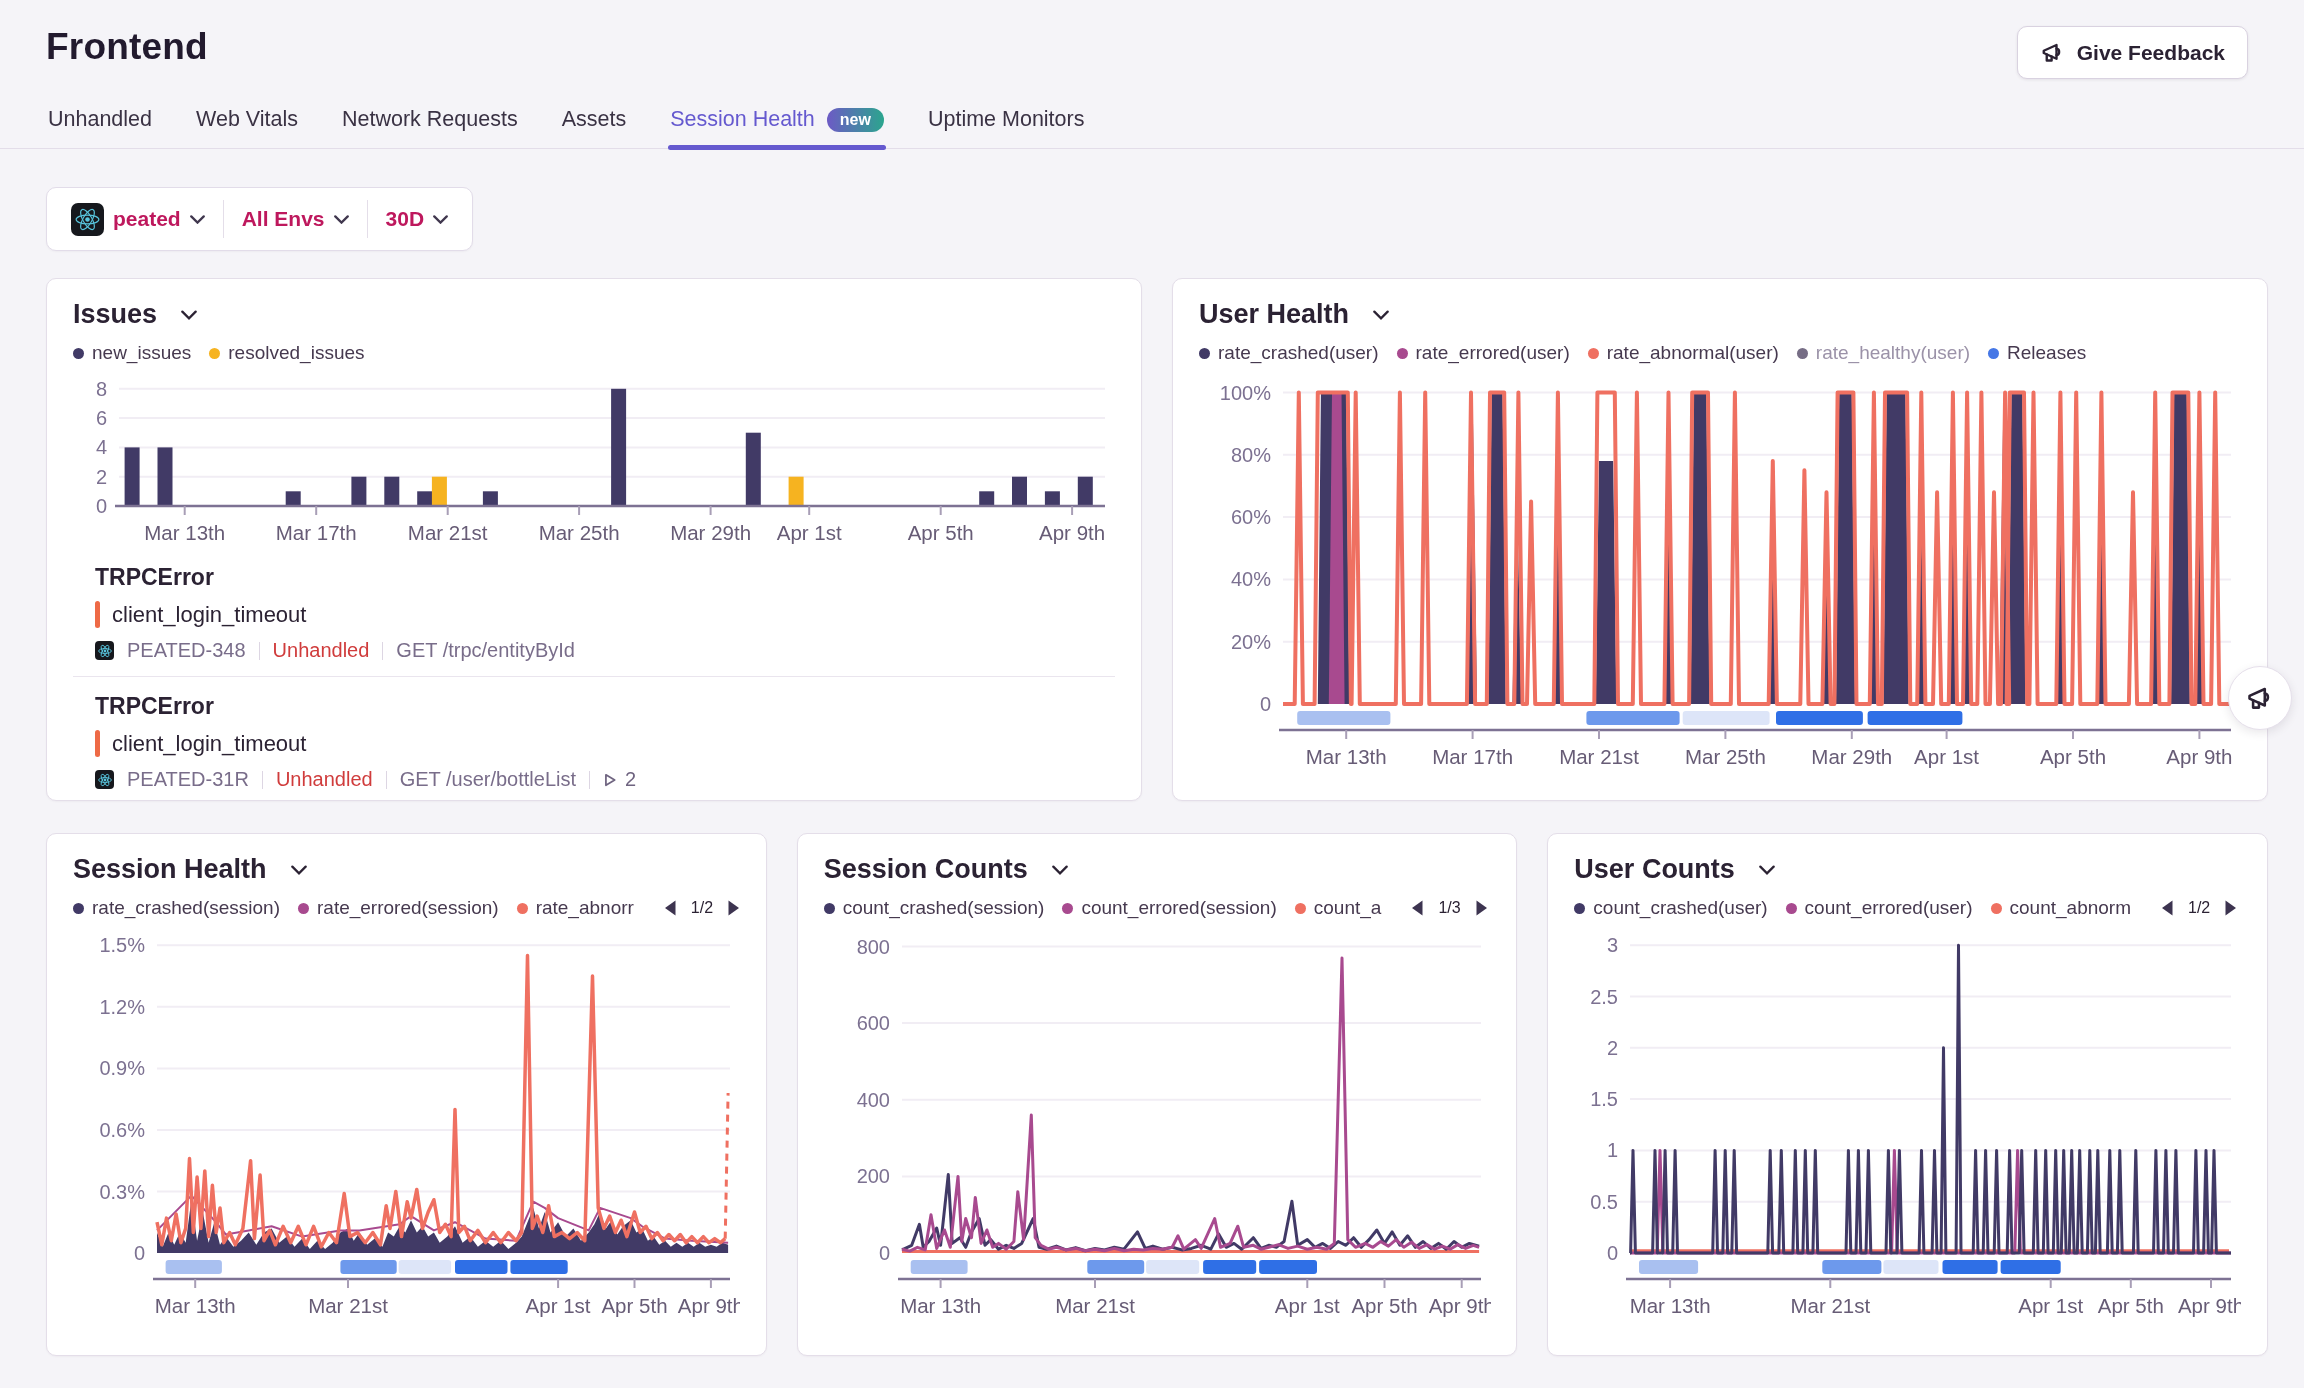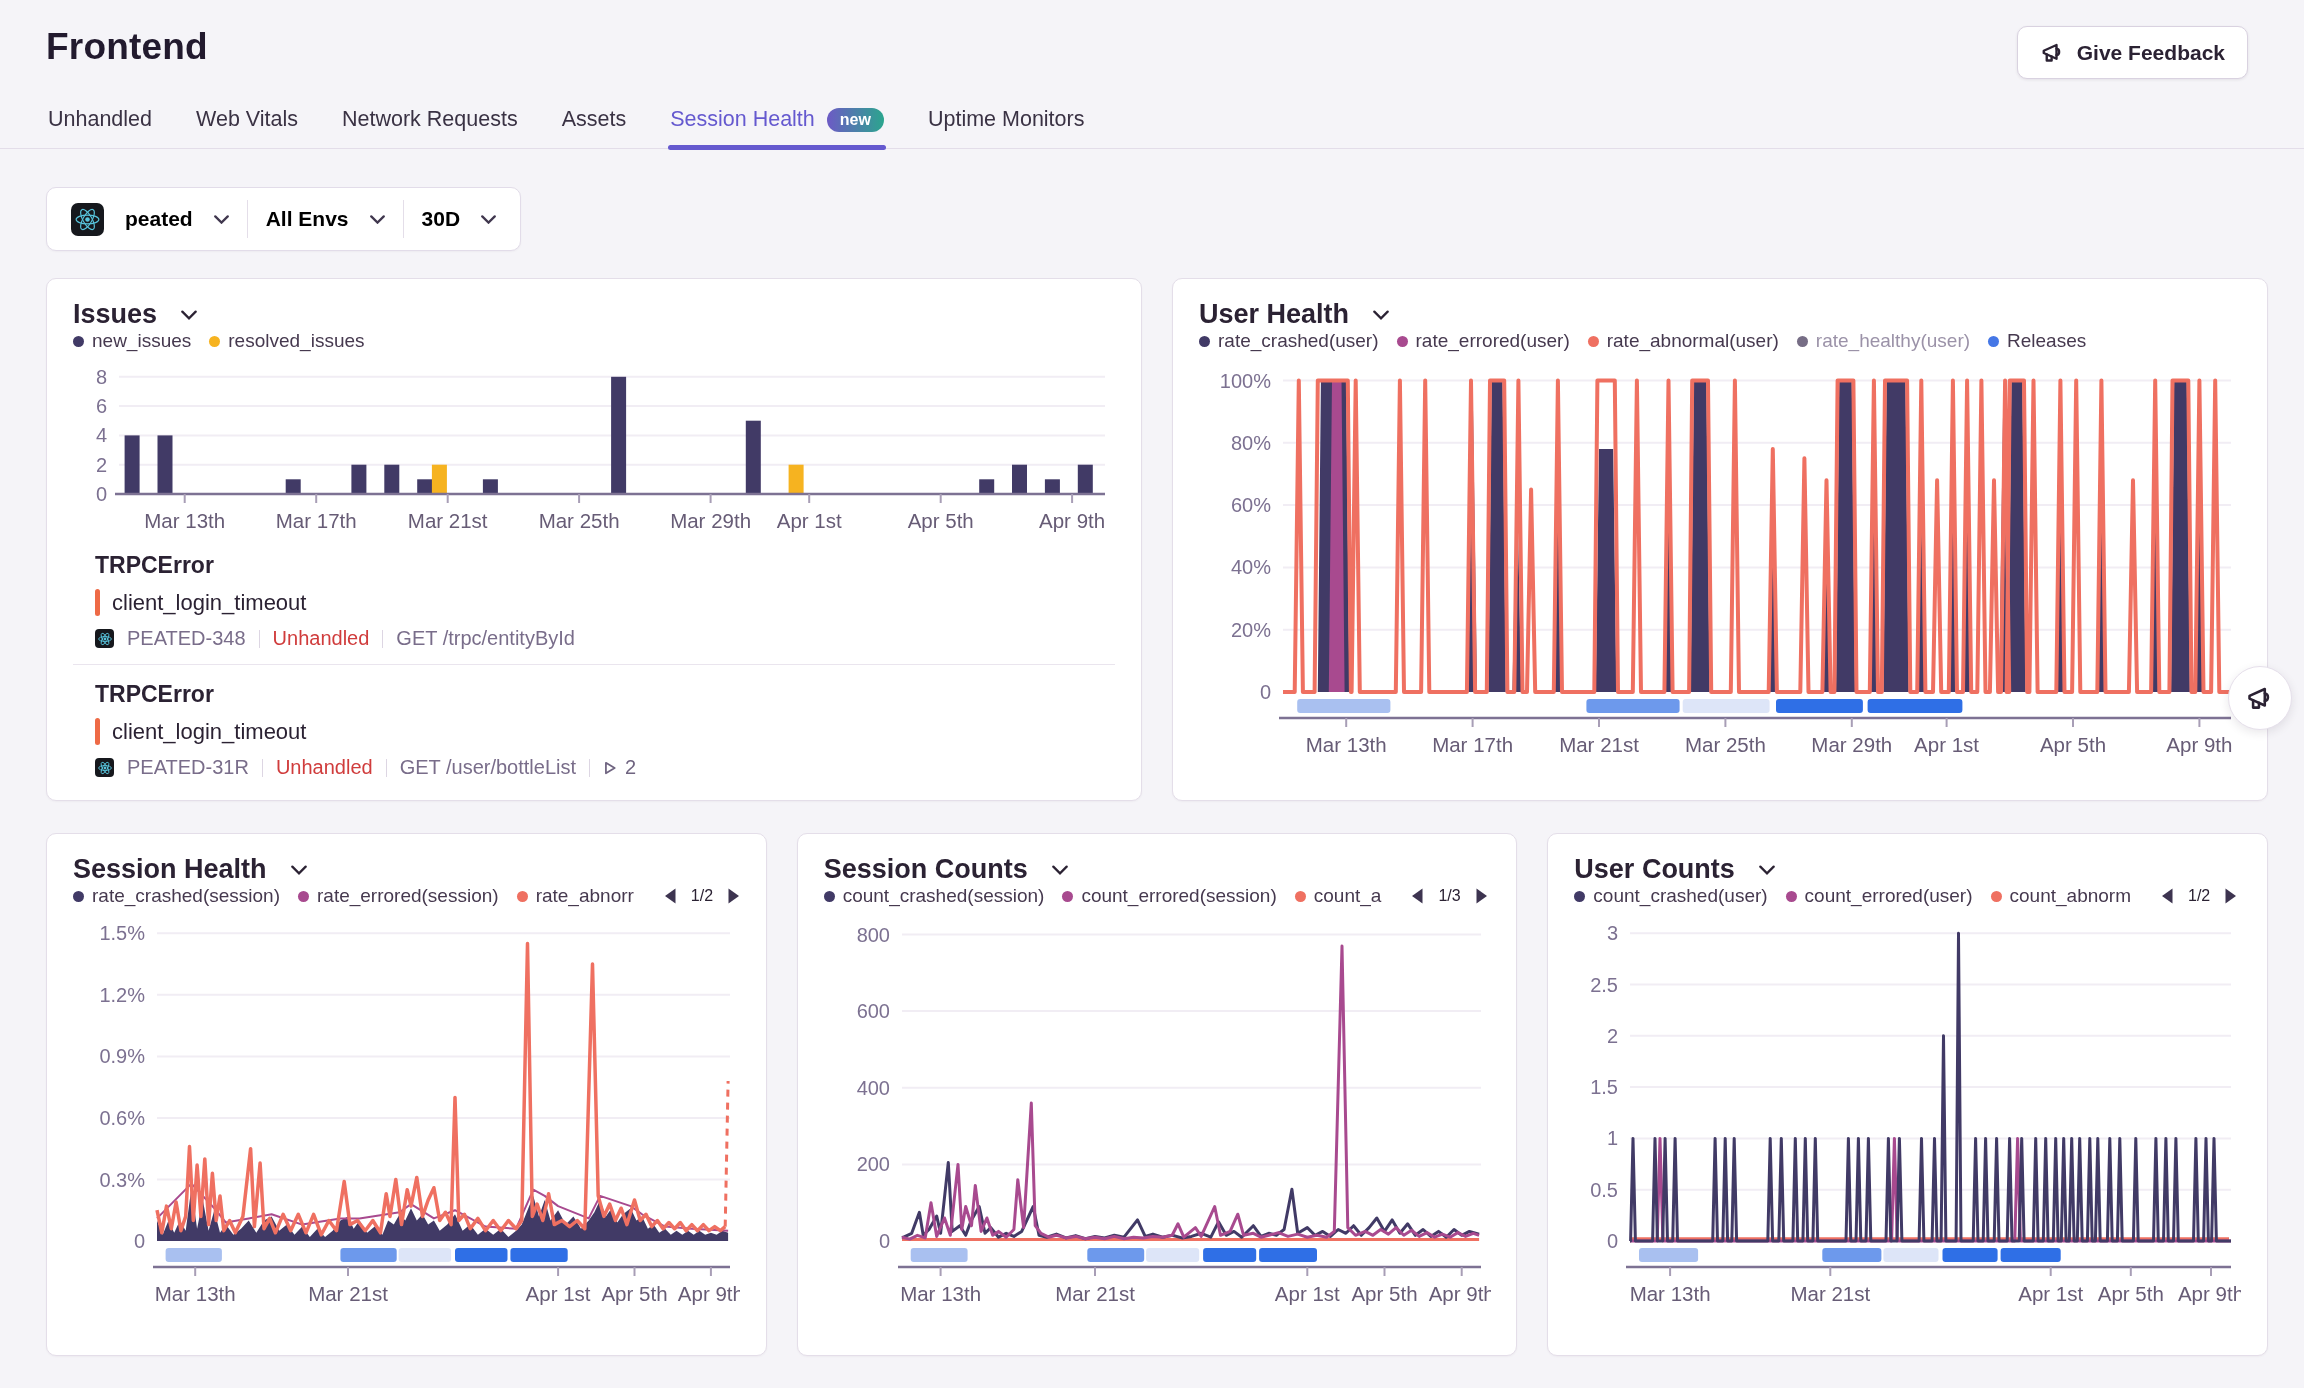--- a/index.html
+++ b/index.html
@@ -20,38 +20,38 @@
   .tab{display:flex;align-items:center;gap:12px;padding:10px 2px 16px 2px;font-size:21.5px;color:#3a3244;
        cursor:pointer;position:relative;background:none;border:none;font-family:"Liberation Sans",sans-serif;}
   .tab.active{color:#6559cf;}
   .tab.active::after{content:"";position:absolute;left:0;right:0;bottom:-2px;height:5px;border-radius:3px;background:#6559cf;}
   .badge{background:linear-gradient(90deg,#6d5ac5,#2ba58e);color:#fff;font-size:16px;font-weight:700;
        padding:4px 13px;border-radius:20px;line-height:1;}
 
   
   .filterbar{margin:38px 46px 0;display:inline-flex;align-items:center;background:#fff;
        border:1px solid #e2dce9;border-radius:10px;height:62px;padding:0 6px;box-shadow:0 1px 2px rgba(43,34,51,.04);}
-  .filter-item{display:flex;align-items:center;gap:21px;padding:0 18px;font-size:21px;font-weight:700;color:#000000;
+  .filter-item{display:flex;align-items:center;gap:9px;padding:0 18px;font-size:21px;font-weight:700;color:#be185d;
        background:none;border:none;cursor:pointer;height:40px;font-family:"Liberation Sans",sans-serif;justify-content:space-between;}
   .fdiv{width:1px;height:38px;background:#e4dee9;}
   .ricon{display:inline-flex;align-items:center;justify-content:center;background:#16181d;border-radius:7px;}
   .ricon.lg{width:33px;height:33px;}
   .ricon.sm{width:19px;height:19px;border-radius:4px;}
 
   
   .row{display:flex;gap:30px;padding:0 36px 0 46px;}
   .row1{margin-top:27px;}
   .row2{margin-top:32px;}
   .panel{background:#fff;border:1px solid #e4dee9;border-radius:10px;box-shadow:0 1px 2px rgba(43,34,51,.04);
        height:523px;padding:20px 26px;box-sizing:border-box;overflow:hidden;}
   .row1 .panel{flex:1 1 0;}
   .row2 .panel{flex:1 1 0;}
   .ptitle{display:flex;align-items:center;gap:24px;background:none;border:none;padding:0;cursor:pointer;
        font-size:27px;font-weight:700;color:#2b2233;font-family:"Liberation Sans",sans-serif;}
-  .legend{display:flex;align-items:flex-start;gap:18px;margin-top:0;margin-bottom:6px;white-space:nowrap;overflow:hidden;}
+  .legend{display:flex;align-items:flex-start;gap:18px;margin-top:12px;margin-bottom:6px;white-space:nowrap;overflow:hidden;}
   .li{display:inline-flex;align-items:center;gap:8px;font-size:19px;color:#46394f;cursor:pointer;flex:0 0 auto;}
   .li .dot{width:11px;height:11px;border-radius:50%;display:inline-block;}
   .li.dim{color:#9b92a8;}
   .pager{display:inline-flex;align-items:center;gap:12px;margin-left:auto;flex:0 0 auto;padding-left:8px;}
   .pgbtn{background:none;border:none;padding:2px;cursor:pointer;display:flex;}
   .pg-num{font-size:16px;color:#2b2233;}
 
   .chart{width:100%;}
   .chart-issues{height:180px;}
   .chart-lg{height:404px;}

